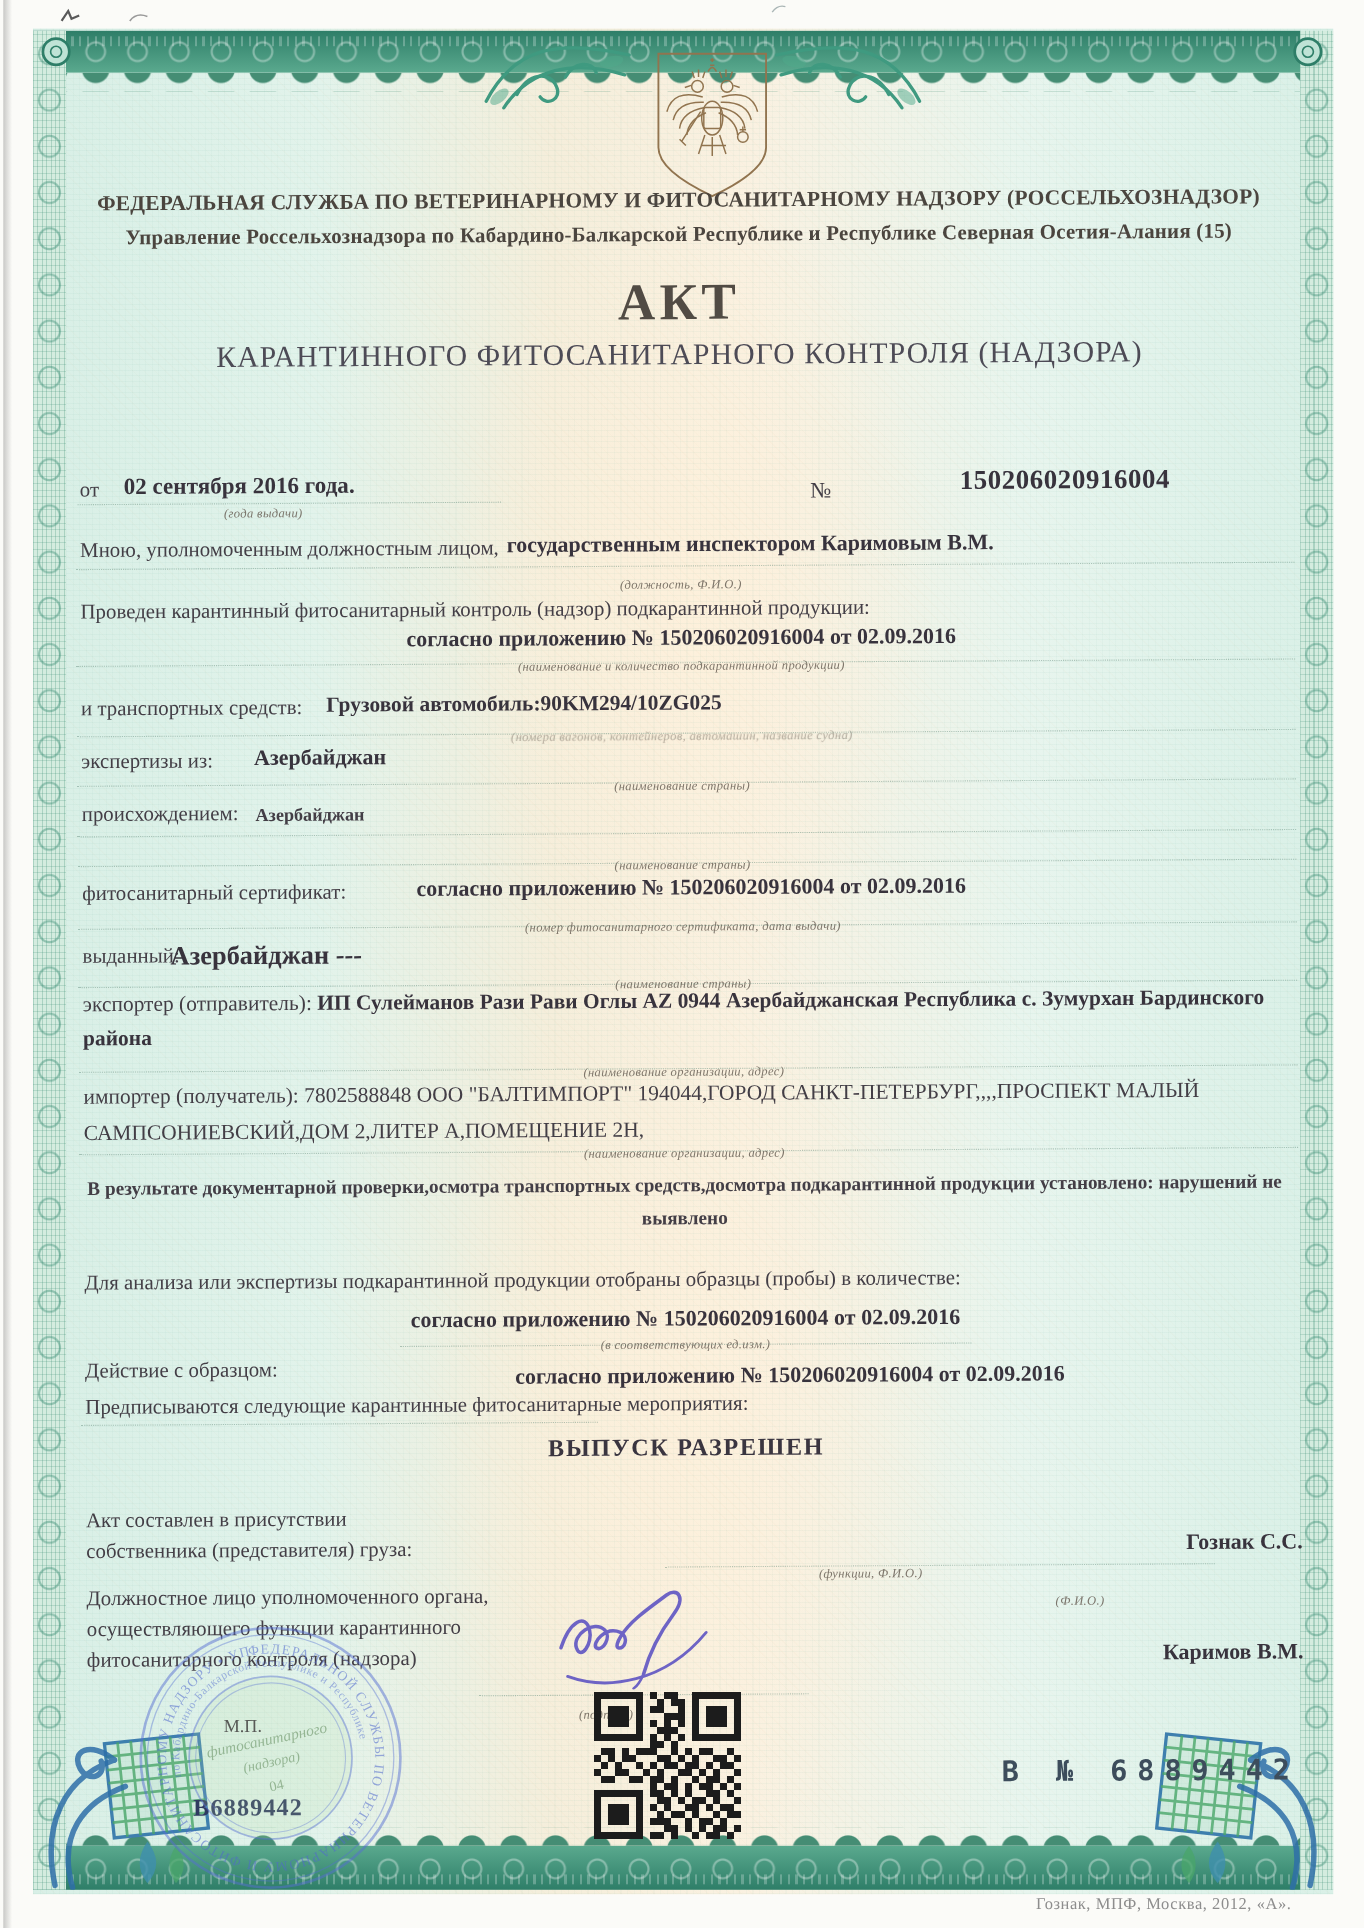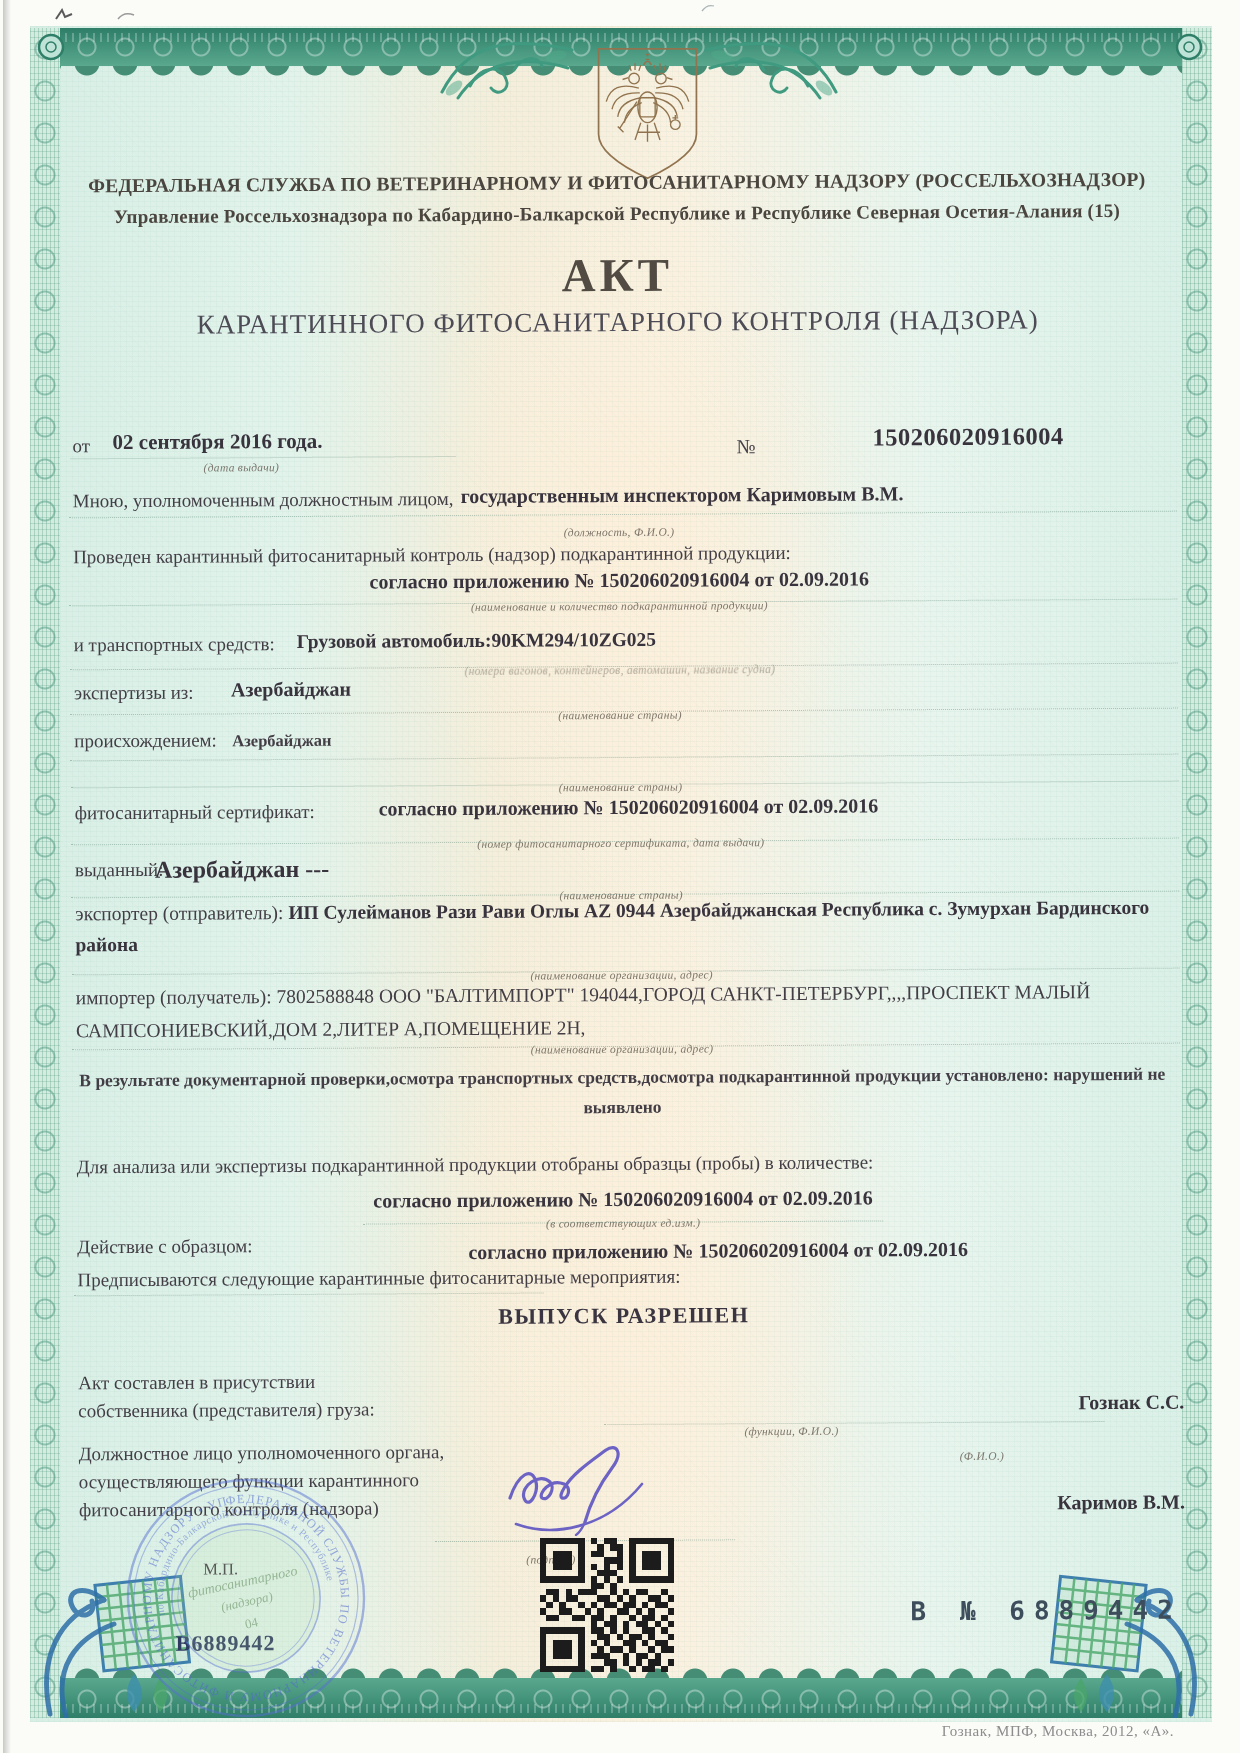--- a/index.html
+++ b/index.html
@@ -194,21 +194,21 @@
   <div class="content">
 
     <div class="hdr" style="top:172px;">ФЕДЕРАЛЬНАЯ СЛУЖБА ПО ВЕТЕРИНАРНОМУ И ФИТОСАНИТАРНОМУ НАДЗОРУ (РОССЕЛЬХОЗНАДЗОР)</div>
     <div class="hdr" style="top:203px;font-size:19px;">Управление Россельхознадзора по Кабардино-Балкарской Республике и Республике Северная Осетия-Алания (15)</div>
 
     <div class="title-main">АКТ</div>
     <div class="title-sub">КАРАНТИННОГО ФИТОСАНИТАРНОГО КОНТРОЛЯ (НАДЗОРА)</div>
 
     <span class="t" style="left:74px;top:432px;text-align:right;">от</span>
     <span class="t b" style="left:114px;top:427px;font-size:21px;">02 сентября 2016 года.</span>
-    <span class="cap" style="left:205px;top:459px;">(дата выдачи)</span>
+    <span class="cap" style="left:205px;top:459px;">(года выдачи)</span>
     <span class="t" style="left:738px;top:436px;font-size:20px;">№</span>
     <span class="t b" style="left:874px;top:425px;font-size:24.5px;letter-spacing:.5px;">150206020916004</span>
 
     <span class="t" style="left:74px;top:487px;">Мною, уполномоченным должностным лицом,</span>
     <span class="t b" style="left:462px;top:484px;font-size:20px;">государственным инспектором   Каримовым В.М.</span>
     <div class="cap center" style="left:40px;top:526px;width:1160px;">(должность, Ф.И.О.)</div>
 
     <span class="t" style="left:74px;top:543px;">Проведен карантинный фитосанитарный контроль (надзор) подкарантинной продукции:</span>
     <div class="t b center" style="left:40px;top:569px;width:1160px;font-size:20px;">согласно приложению  № 150206020916004 от 02.09.2016</div>
     <div class="cap center" style="left:40px;top:600px;width:1160px;">(наименование и количество подкарантинной продукции)</div>

